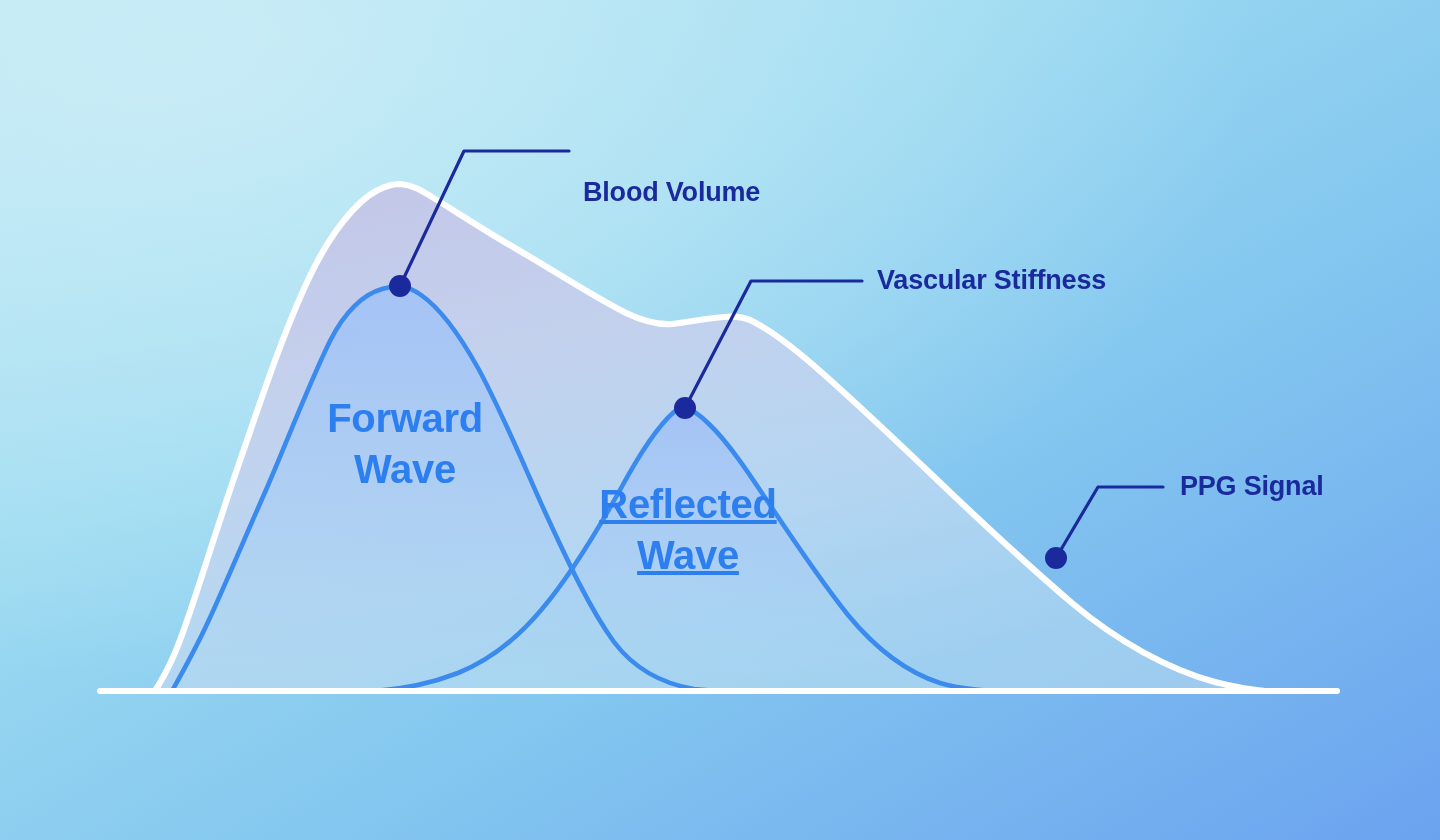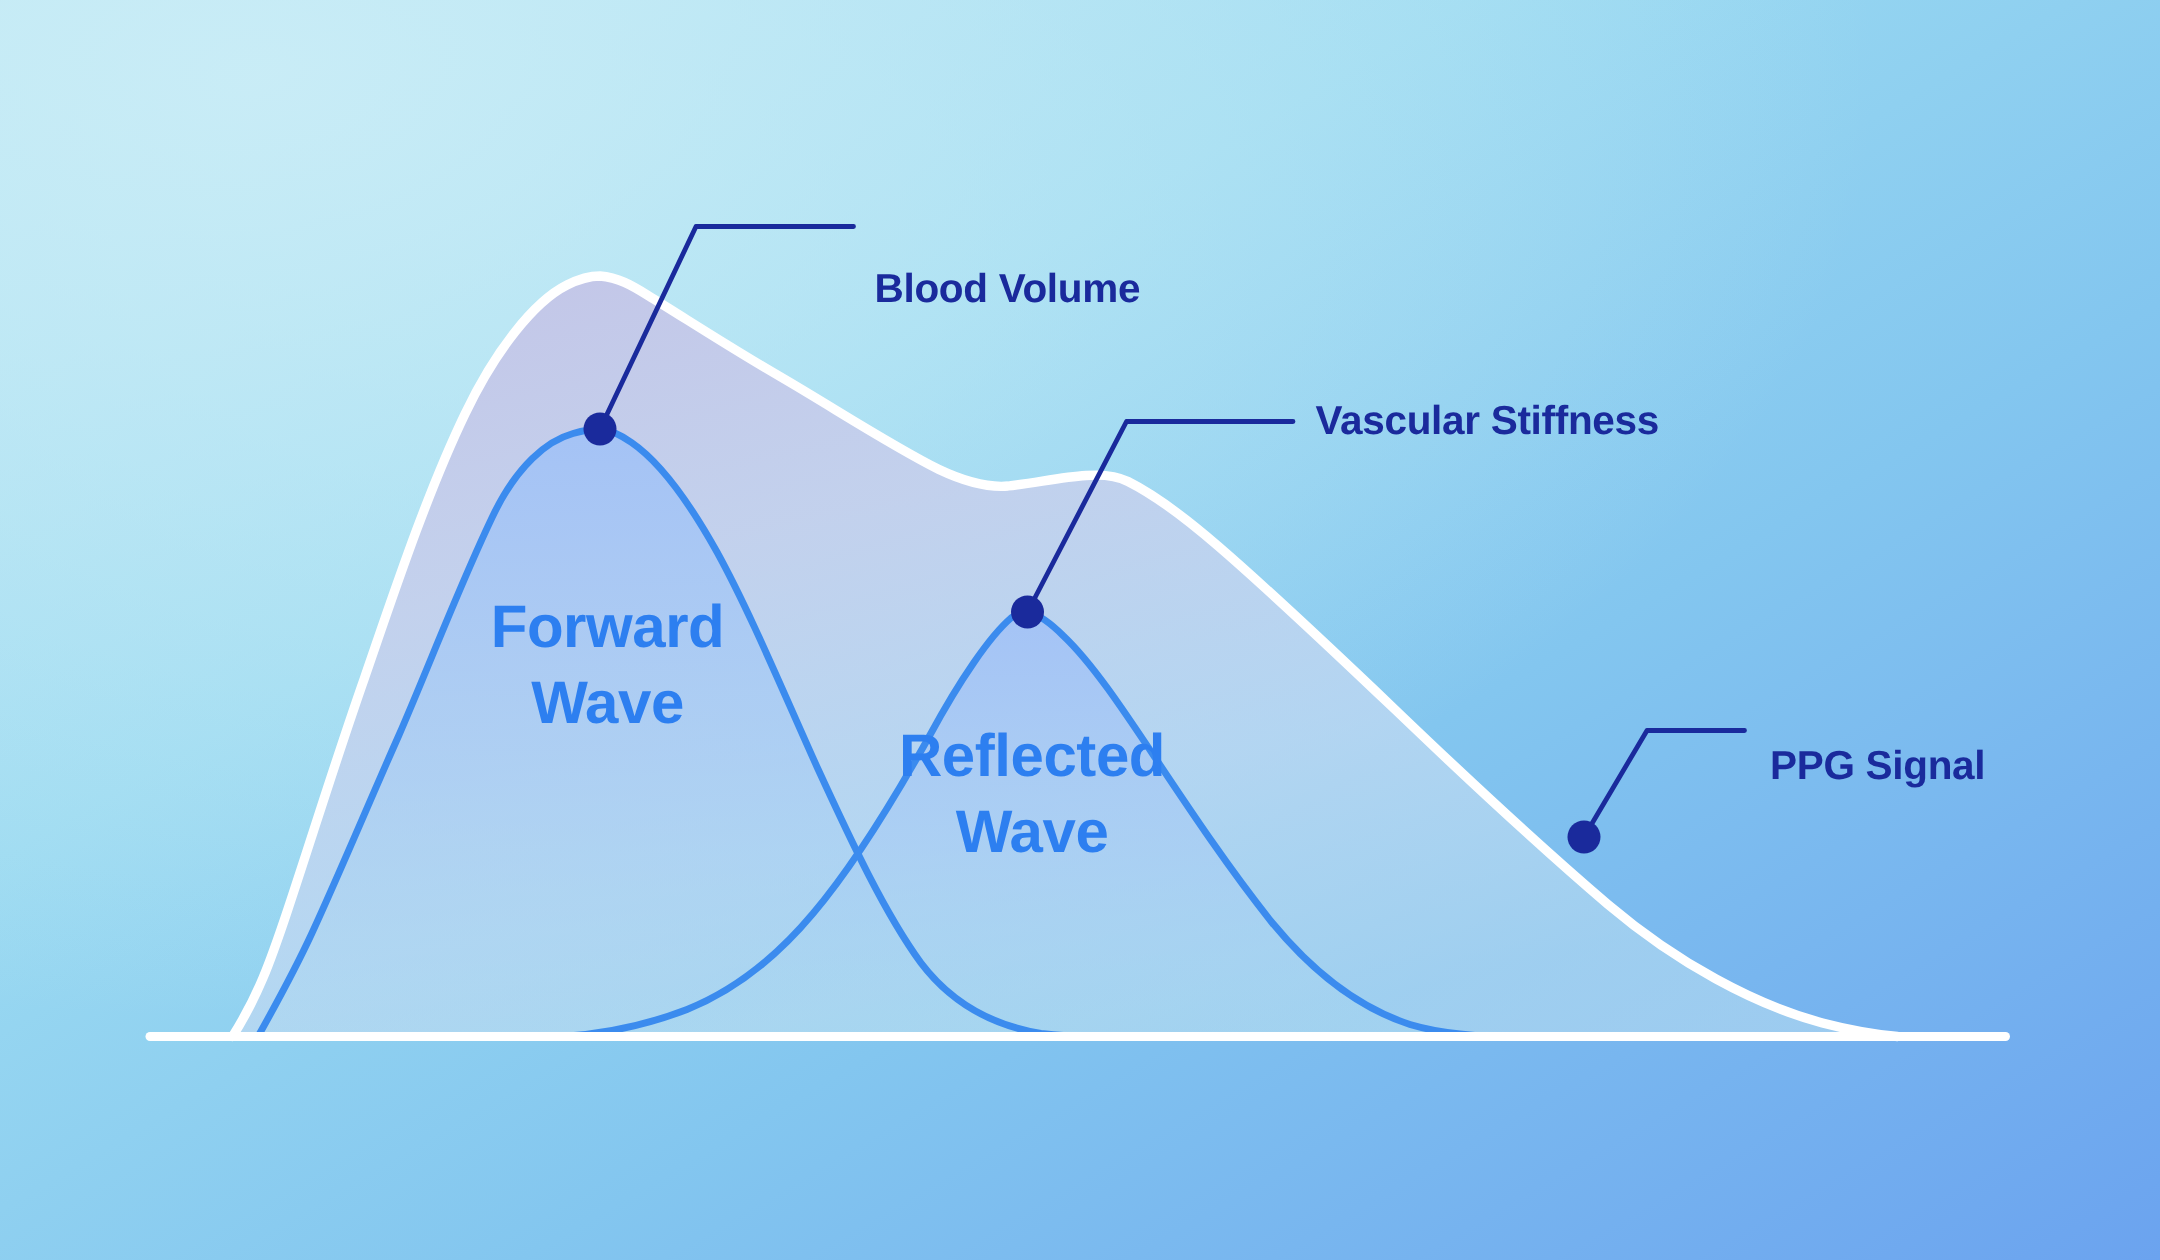--- a/index.html
+++ b/index.html
@@ -182,21 +182,21 @@
       <circle cx="400" cy="286" r="11"></circle>
       <circle cx="685" cy="408" r="11"></circle>
       <circle cx="1056" cy="558" r="11"></circle>
     </g>
   </svg>
 
   <div class="callout-label" style="left:583px; top:142px;margin-top:37px;">Blood Volume</div>
 
   <div class="callout-label" style="left:877px; top:267px;">Vascular Stiffness</div>
 
-  <div class="callout-label" style="left:1180px; top:473px;margin-top:24px;">PPG Signal</div>
+  <div class="callout-label" style="left:1180px; top:473px;">PPG Signal</div>
 
   <div class="wave-label" style="left:255px; top:393px; width:300px;">Forward
 Wave</div>
 
-  <div class="wave-label" style="left:538px; top:479px; width:300px;">Reflected
+  <div class="wave-label" style="left:538px; top:479px; width:300px;text-decoration:underline;">Reflected
 Wave</div>
 
 </div>
 
 </body></html>

